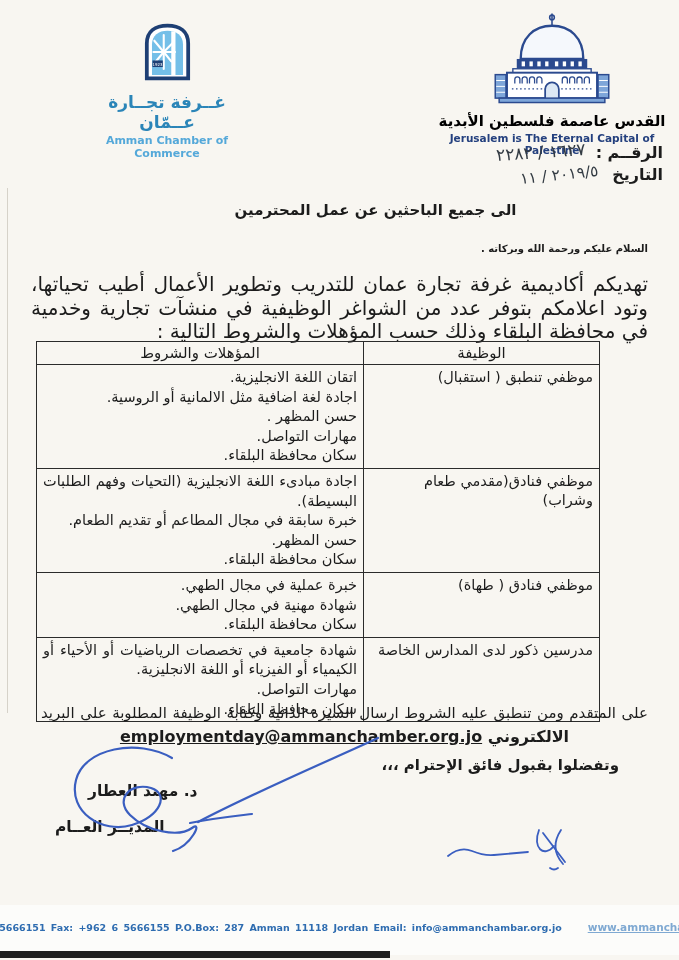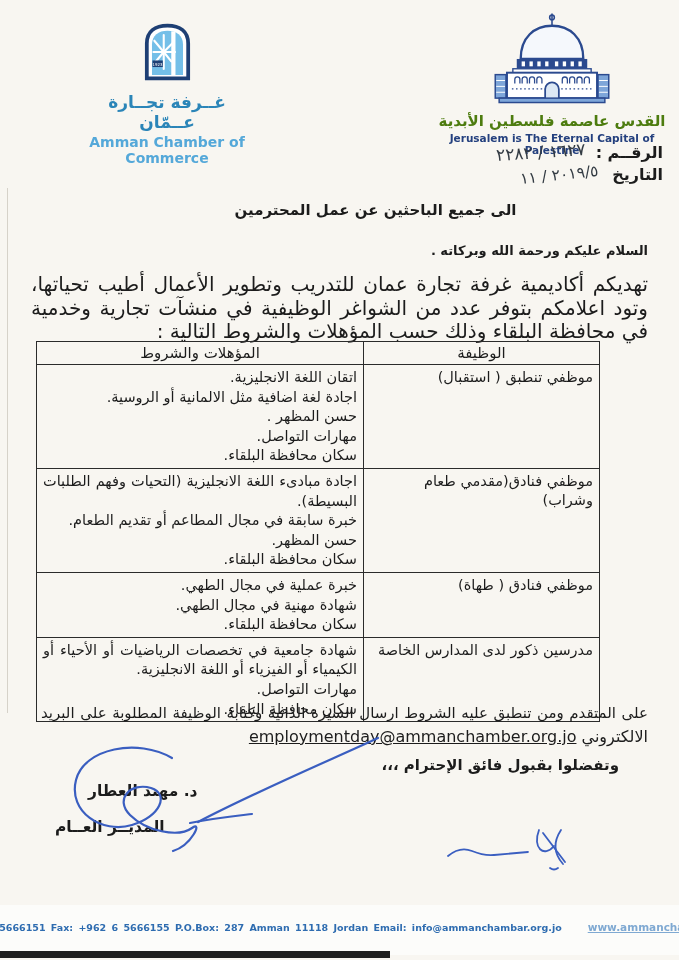--- a/index.html
+++ b/index.html
@@ -8,53 +8,53 @@
     position:relative;width:679px;height:960px;margin:0 auto;
     background:#f8f6f1;overflow:hidden;
     font-family:"DejaVu Sans",sans-serif;color:#1c1c1c;
   }
   .scan-left-line{position:absolute;left:7px;top:188px;width:1px;height:525px;background:#d6d2c9;}
   .scan-strip{position:absolute;left:0;top:951px;width:390px;height:7px;background:#1f1f1f;}
 
   
   .hdr-left{position:absolute;left:82px;top:22px;width:170px;text-align:center;}
   .hdr-left .arabic{font-size:17px;font-weight:bold;color:#2b85b8;margin-top:6px;letter-spacing:1px;}
-  .hdr-left .english{font-size:14px;font-weight:bold;color:#54a8d9;margin-top:2px;}
+  .hdr-left .english{font-size:11px;font-weight:bold;color:#54a8d9;margin-top:2px;}
   .hdr-right{position:absolute;left:436px;top:12px;width:232px;text-align:center;}
-  .hdr-right .arabic{font-size:15px;font-weight:bold;color:#4d7c0f;margin-top:4px;}
+  .hdr-right .arabic{font-size:15px;font-weight:bold;color:#000000;margin-top:4px;}
   .hdr-right .english{font-size:10.5px;font-weight:bold;color:#24407e;margin-top:2px;}
 
   
   .refdate{position:absolute;top:142px;right:16px;width:260px;direction:rtl;}
   .ref-row{display:flex;align-items:center;gap:10px;margin-bottom:3px;}
   .ref-label{font-weight:bold;font-size:16px;white-space:nowrap;}
   .hand{display:inline-block;direction:ltr;font-size:17px;color:#333b43;
         letter-spacing:2px;transform:rotate(-4deg);white-space:nowrap;}
   .hand.date{transform:rotate(-6deg);font-size:15.5px;margin-right:4px;}
 
   
   .to-line{position:absolute;top:201px;left:0;width:100%;text-align:center;
            font-weight:bold;font-size:15px;direction:rtl;margin-left:36px;}
-  .greeting{position:absolute;top:243px;right:31px;font-weight:bold;font-size:13px;direction:rtl;text-align:right;}
+  .greeting{position:absolute;top:243px;right:31px;font-weight:bold;font-size:10px;direction:rtl;text-align:right;}
   .intro{position:absolute;top:273px;right:31px;left:31px;direction:rtl;
          font-size:20px;line-height:23.5px;text-align:justify;}
 
   
   .jobs-wrap{position:absolute;top:341px;left:36px;}
   table.jobs{border-collapse:collapse;width:564px;font-size:14.5px;table-layout:fixed;}
   .jobs th,.jobs td{border:1.5px solid #2b2b2b;vertical-align:top;}
   .jobs th{font-weight:normal;text-align:center;padding:2px 13px;font-size:15px;}
   .jobs td.pos{text-align:right;padding:3px 6px 2px;line-height:19px;}
   .jobs td.qual{text-align:justify;white-space:pre-line;line-height:19.6px;padding:3px 6px 2px;}
   .jobs col.c-pos{width:236px;}
 
   
   .closing{position:absolute;top:702px;right:31px;left:41px;direction:rtl;font-size:15px;}
   .closing .l1{text-align:justify;text-align-last:justify;line-height:23px;}
-  .closing .l2{text-align:right;margin-top:2px;font-size:16px;}
+  .closing .l2{text-align:center;margin-top:2px;font-size:16px;font-weight:bold;}
   .email-link{direction:ltr;unicode-bidi:embed;display:inline-block;
               text-decoration:underline;color:#1c1c1c;font-family:"DejaVu Sans",sans-serif;}
   .compliment{position:absolute;top:756px;right:60px;font-weight:bold;font-size:15px;direction:rtl;}
 
   
   .signer-name{position:absolute;left:88px;top:782px;font-weight:bold;font-size:15.5px;direction:rtl;}
   .signer-title{position:absolute;left:55px;top:818px;font-weight:bold;font-size:15.5px;direction:rtl;letter-spacing:1px;}
   .sig{position:absolute;pointer-events:none;}
   .sig-left{left:40px;top:728px;}
   .sig-right{left:442px;top:820px;}

